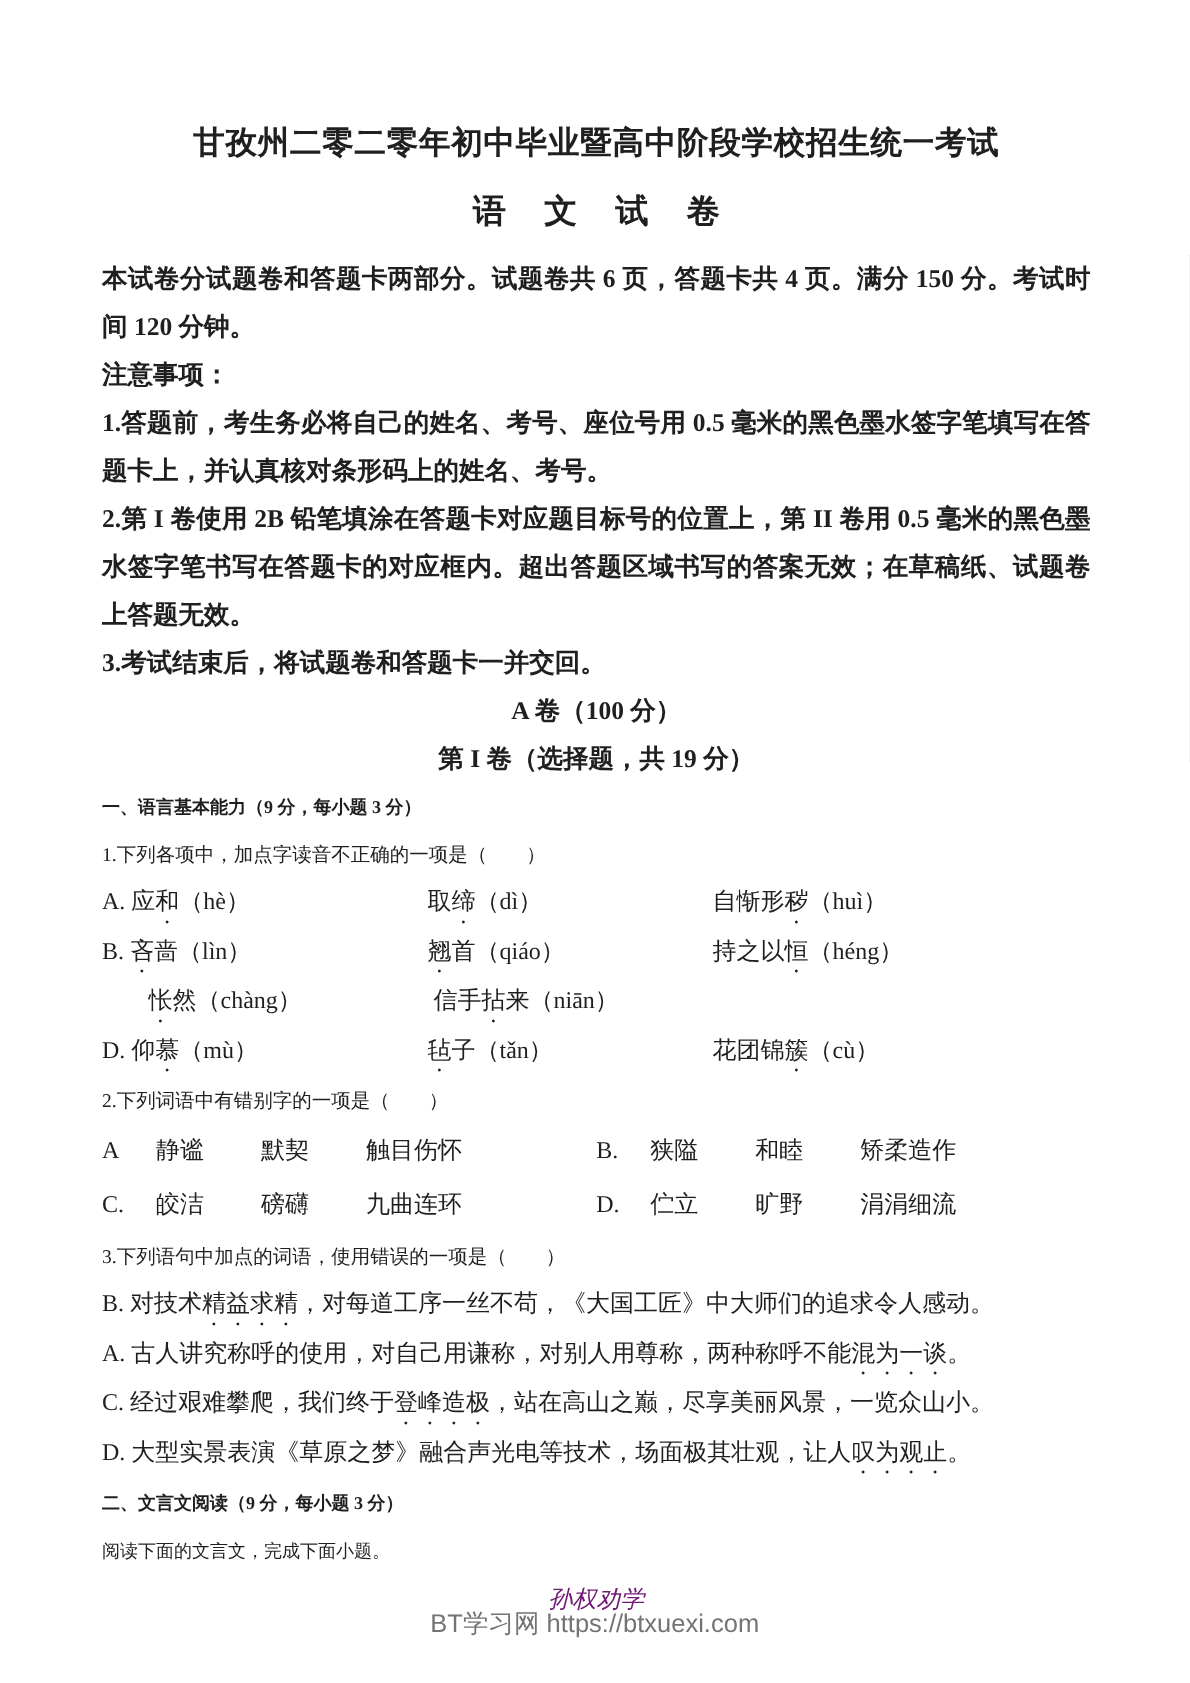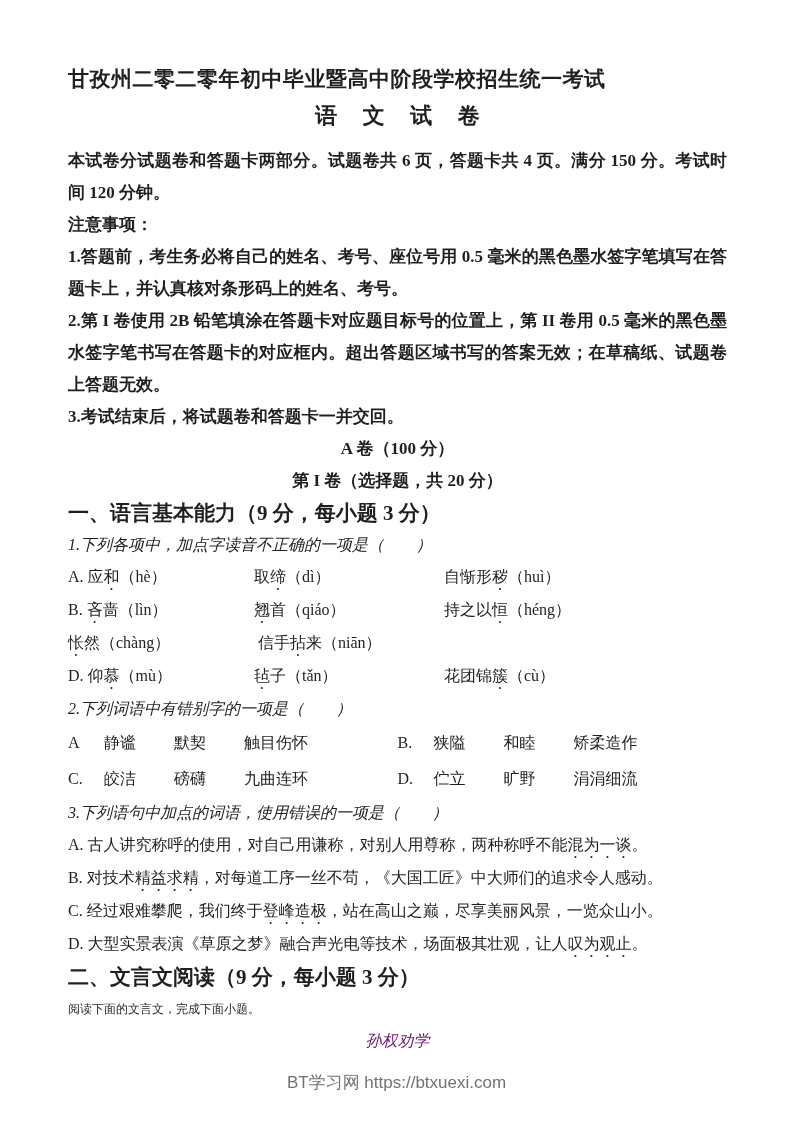--- a/index.html
+++ b/index.html
@@ -5,34 +5,34 @@
   html,body { margin:0; padding:0; background:#e8e8e8; }
   .page {
     width:793px; height:1122px; margin:0 auto; background:#ffffff;
     position:relative; box-sizing:border-box;
     padding:64px 66px 0 68px;
     font-family:"Liberation Serif","DejaVu Serif",serif;
     color:#1f1f1f;
     overflow:hidden;
   }
   .title {
-    margin:0; font-size:21px; font-weight:700; text-align:left;
+    margin:16px; font-size:21px; font-weight:700; text-align:center;
     line-height:30px; letter-spacing:0.5px;
   }
   .subtitle {
     margin:7px 0 0; font-size:22px; font-weight:700; text-align:center;
     line-height:30px; letter-spacing:10px; text-indent:10px;
   }
   .b-par { margin:0; font-size:17px; font-weight:700; line-height:32px; text-align:justify; }
   .intro { margin-top:14px; }
   .center-h { margin:0; font-size:17px; font-weight:700; line-height:32px; text-align:center;font-family:Liberation Serif, serif; }
-  .sec-h   { margin:0; font-size:21px; font-weight:700; line-height:32px; }
-  .stem    { margin:0; font-size:16px; line-height:32px;font-style:italic; }
+  .sec-h   { margin:0; font-size:12px; font-weight:700; line-height:32px; }
+  .stem    { margin:0; font-size:13px; line-height:32px; }
   .q1-row  { display:flex; font-size:16px; line-height:32px; }
-  .q1-c1 { width:186px; } .q1-c2 { width:190px; } .q1-c3 { flex:1; }
+  .q1-c1 { width:186px; } .q1-c2 { width:190px;margin-left:31px; } .q1-c3 { flex:1; }
   .q2-row  { display:flex; font-size:16px; line-height:36px; }
   .q2-group { width:50%; display:flex; }
   .q2-label { width:36px; }
   .q2-word { margin-right:38px; }
   .q2-word:last-child { margin-right:0; }
   .option { margin:0; font-size:16px; line-height:32px; }
   .plain  { margin:0; font-size:12px; line-height:32px; }
   .passage-title {
     margin:0; font-size:16px; line-height:32px; text-align:center;
     font-style:italic; font-family:"DejaVu Serif","Liberation Serif",serif;
@@ -59,21 +59,21 @@
   <h2 class="subtitle">语 文 试 卷</h2>
 
   <p class="b-par intro">本试卷分试题卷和答题卡两部分。试题卷共 6 页，答题卡共 4 页。满分 150 分。考试时间 120 分钟。</p>
 
   <p class="b-par">注意事项：</p>
   <p class="b-par">1.答题前，考生务必将自己的姓名、考号、座位号用 0.5 毫米的黑色墨水签字笔填写在答题卡上，并认真核对条形码上的姓名、考号。</p>
   <p class="b-par">2.第 I 卷使用 2B 铅笔填涂在答题卡对应题目标号的位置上，第 II 卷用 0.5 毫米的黑色墨水签字笔书写在答题卡的对应框内。超出答题区域书写的答案无效；在草稿纸、试题卷上答题无效。</p>
   <p class="b-par">3.考试结束后，将试题卷和答题卡一并交回。</p>
 
   <p class="center-h">A 卷（100 分）</p>
-  <p class="center-h">第 I 卷（选择题，共 20 分）</p>
+  <p class="center-h">第 I 卷（选择题，共 19 分）</p>
 
   <p class="sec-h">一、语言基本能力（9 分，每小题 3 分）</p>
 
   <p class="stem">1.下列各项中，加点字读音不正确的一项是（　　）</p>
 
   <div class="q1-row">
     <span class="q1-c1"><span>A. 应</span><span class="em-dot">和</span><span>（hè）</span></span>
     <span class="q1-c2"><span>取</span><span class="em-dot">缔</span><span>（dì）</span></span>
     <span class="q1-c3"><span>自惭形</span><span class="em-dot">秽</span><span>（huì）</span></span>
   </div>
@@ -117,22 +117,22 @@
     </div>
     <div class="q2-group">
       <span class="q2-label">D.</span>
       <span class="q2-word">伫立</span>
       <span class="q2-word">旷野</span>
       <span class="q2-word">涓涓细流</span>
     </div>
   </div>
 
   <p class="stem">3.下列语句中加点的词语，使用错误的一项是（　　）</p>
+  <p class="option"><span>B. 对技术</span><span class="em-dot">精益求精</span><span>，对每道工序一丝不苟，《大国工匠》中大师们的追求令人感动。</span></p>
   <p class="option"><span>A. 古人讲究称呼的使用，对自己用谦称，对别人用尊称，两种称呼不能</span><span class="em-dot">混为一谈</span><span>。</span></p>
-  <p class="option"><span>B. 对技术</span><span class="em-dot">精益求精</span><span>，对每道工序一丝不苟，《大国工匠》中大师们的追求令人感动。</span></p>
   <p class="option"><span>C. 经过艰难攀爬，我们终于</span><span class="em-dot">登峰造极</span><span>，站在高山之巅，尽享美丽风景，一览众山小。</span></p>
   <p class="option"><span>D. 大型实景表演《草原之梦》融合声光电等技术，场面极其壮观，让人</span><span class="em-dot">叹为观止</span><span>。</span></p>
 
   <p class="sec-h">二、文言文阅读（9 分，每小题 3 分）</p>
   <p class="plain">阅读下面的文言文，完成下面小题。</p>
   <p class="passage-title">孙权劝学</p>
 
   <div class="footer">
     <span>BT学习网 https://btxuexi.com</span>
   </div>

